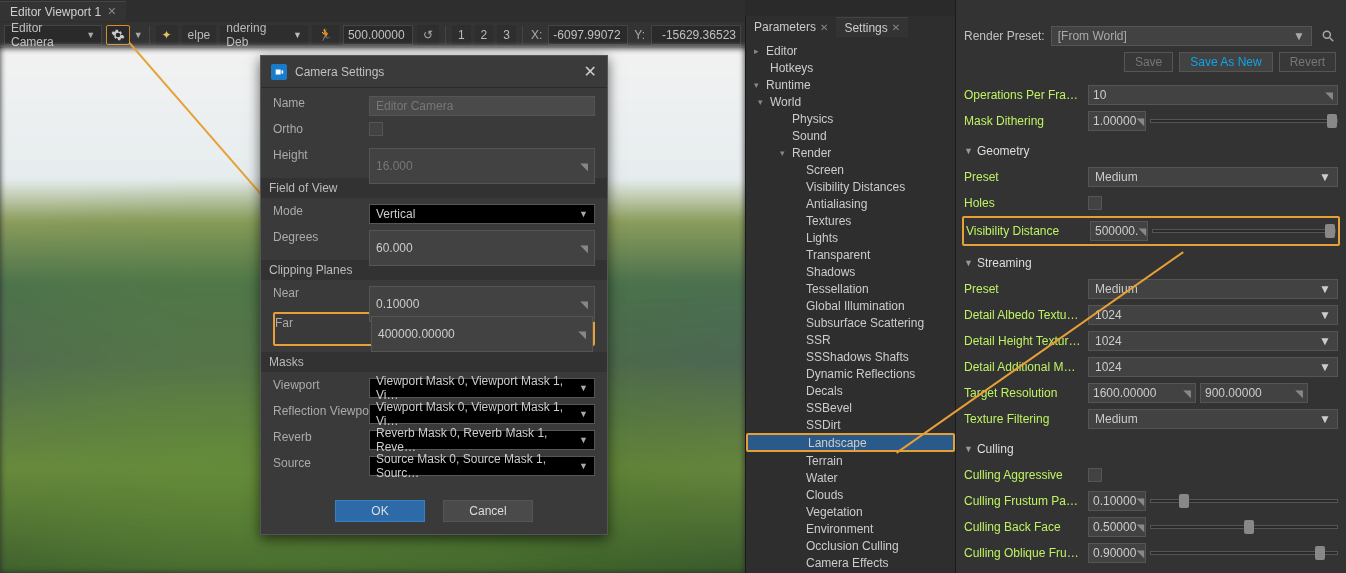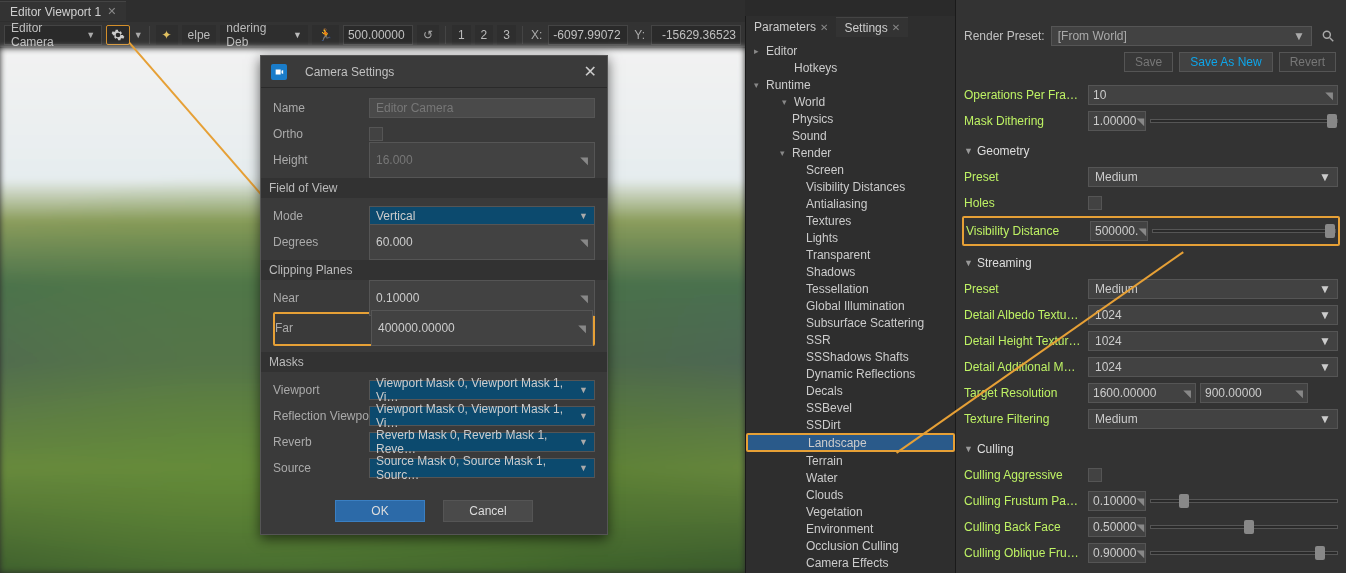--- a/index.html
+++ b/index.html
@@ -24,53 +24,53 @@
 
 .viewport-3d { position: absolute; left: 0; top: 48px; right: 0; bottom: 0; background: linear-gradient(180deg, #e8e8e8 0%, #dde3e5 25%, #8a9a5f 33%, #4f7252 45%, #526858 60%, #6b8744 80%, #3d5a33 100%); overflow: hidden; filter: blur(3px) contrast(1.1); }
 .terrain-overlay { position: absolute; inset: 0; background: radial-gradient(ellipse at 30% 80%, rgba(100,140,60,0.6), transparent 50%), radial-gradient(ellipse at 70% 85%, rgba(80,120,50,0.5), transparent 40%); }
 
 
 .anno-line { position: absolute; border-top: 2px solid #e6a036; transform-origin: left top; }
 
 
 .dialog { position: absolute; left: 260px; top: 55px; width: 348px; background: #3a3a3a; border: 1px solid #555; box-shadow: 0 4px 12px rgba(0,0,0,0.6); }
 .dialog-title { display: flex; align-items: center; justify-content: space-between; padding: 6px 10px; background: #3a3a3a; border-bottom: 1px solid #2a2a2a; }
-.dialog-title .left { display: flex; align-items: center; gap: 18px; }
+.dialog-title .left { display: flex; align-items: center; gap: 8px; }
 .dialog-icon { width: 16px; height: 16px; background: #1a7cc9; border-radius: 2px; display: flex; align-items: center; justify-content: center; }
 .dialog-icon svg { width: 10px; height: 10px; fill: white; }
 .dialog-close { font-size: 16px; color: #ccc; cursor: pointer; }
 .dialog-body { padding: 8px 12px; }
-.form-row { display: flex; align-items: center; height: 24px; margin-bottom: 2px; }
+.form-row { display: flex; align-items: flex-start; height: 24px; margin-bottom: 2px; }
 .form-row .lbl { width: 96px; color: #aaa; flex-shrink: 0; }
 .form-row .ctrl { flex: 1; }
 .txt-input { width: 100%; background: #4a4a4a; border: 1px solid #555; color: #888; padding: 2px 6px; height: 20px; }
 .txt-input.disabled { color: #777; }
 .num-input { width: 100%; background: #424242; border: 1px solid #555; color: #ccc; padding: 10px 6px; height: 36px; display: flex; justify-content: space-between; align-items: center; }
 .num-input.disabled { color: #777; }
 .spin-icon { color: #888; font-size: 10px; }
 .checkbox { width: 14px; height: 14px; background: #424242; border: 1px solid #555; }
-.combo { width: 100%; background: #0c4a6e; border: 1px solid #555; color: #ccc; padding: 2px 6px; height: 20px; display: flex; justify-content: space-between; align-items: center; }
+.combo { width: 100%; background: #000000; border: 1px solid #555; color: #ccc; padding: 2px 6px; height: 20px; display: flex; justify-content: space-between; align-items: center; }
 .combo .arrow { color: #aaa; font-size: 9px; }
 .section-header { background: #323232; padding: 3px 8px; margin: 6px -12px 6px -12px; color: #bbb; }
 .highlight-row { border: 2px solid #e6a036; border-radius: 2px; padding: 2px 0; }
 .dialog-footer { display: flex; justify-content: center; gap: 18px; padding: 10px 12px 12px 12px; }
 .btn { width: 90px; height: 22px; border: 1px solid #555; color: #ddd; display: flex; align-items: center; justify-content: center; }
 .btn.primary { background: #2c6aa8; border-color: #3a7fc2; }
 .btn.secondary { background: #4a4a4a; }
 
 
 .tree-panel { position: absolute; left: 745px; top: 16px; width: 210px; height: 573px; background: #2e2e2e; border-left: 1px solid #1a1a1a; }
 .tree-tabs { height: 22px; display: flex; align-items: center; background: #2e2e2e; }
 .tree-tab { padding: 3px 8px; color: #ccc; display: flex; align-items: center; gap: 4px; height: 20px; }
 .tree-tab.active { background: #333; border-top: 1px solid #444; }
 .tree-body { padding: 4px 0; overflow: hidden; }
 .tree-item { display: flex; align-items: center; height: 17px; padding-left: 8px; color: #ccc; cursor: pointer; white-space: nowrap; }
 .tree-item .expand { width: 10px; color: #888; font-size: 9px; flex-shrink: 0; }
 .tree-item .txt { padding-left: 2px; }
-.tree-item.depth1 { padding-left: 36px; }
+.tree-item.depth1 { padding-left: 12px; }
 .tree-item.depth2 { padding-left: 34px; }
 .tree-item.depth3 { padding-left: 48px; }
 .tree-item.selected { background: #2a5a8a; border: 2px solid #e6a036; border-radius: 2px; height: 19px; }
 
 
 .settings-panel { position: absolute; left: 955px; top: 0; width: 391px; height: 573px; background: #333; border-left: 1px solid #1a1a1a; }
 .settings-top { height: 28px; padding: 4px 8px; display: flex; align-items: center; gap: 6px; margin-top: 22px; }
 .preset-combo { flex: 1; background: #424242; border: 1px solid #555; color: #aaa; padding: 2px 6px; height: 20px; display: flex; justify-content: space-between; align-items: center; }
 .search-icon { width: 20px; height: 20px; display: flex; align-items: center; justify-content: center; color: #aaa; }
 .top-btns { display: flex; justify-content: flex-end; gap: 6px; padding: 2px 10px 8px 10px; }

